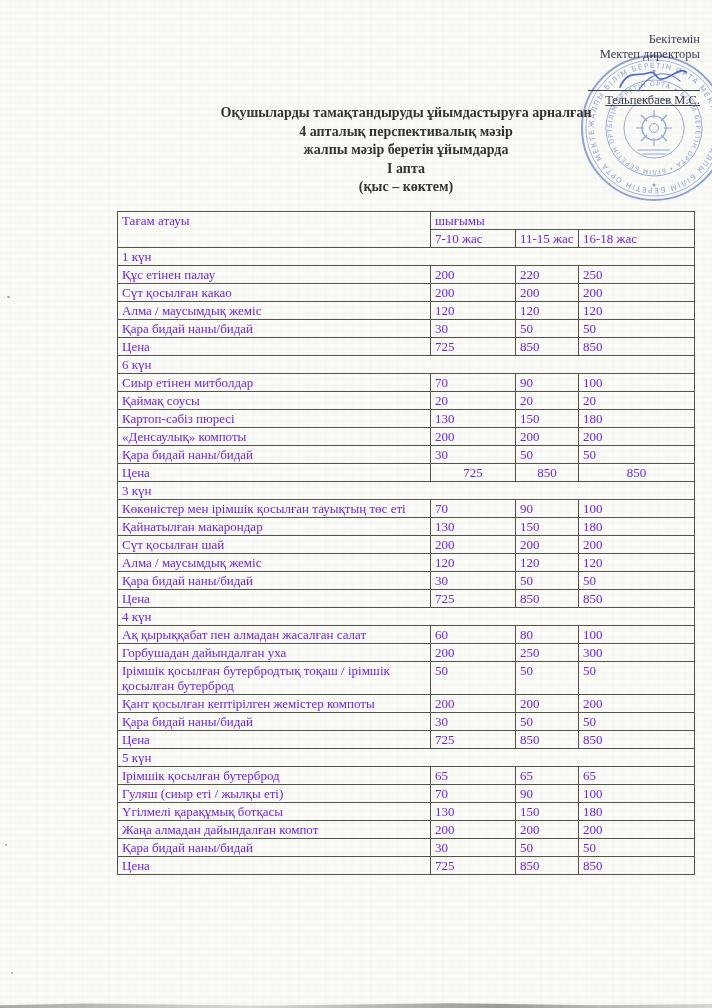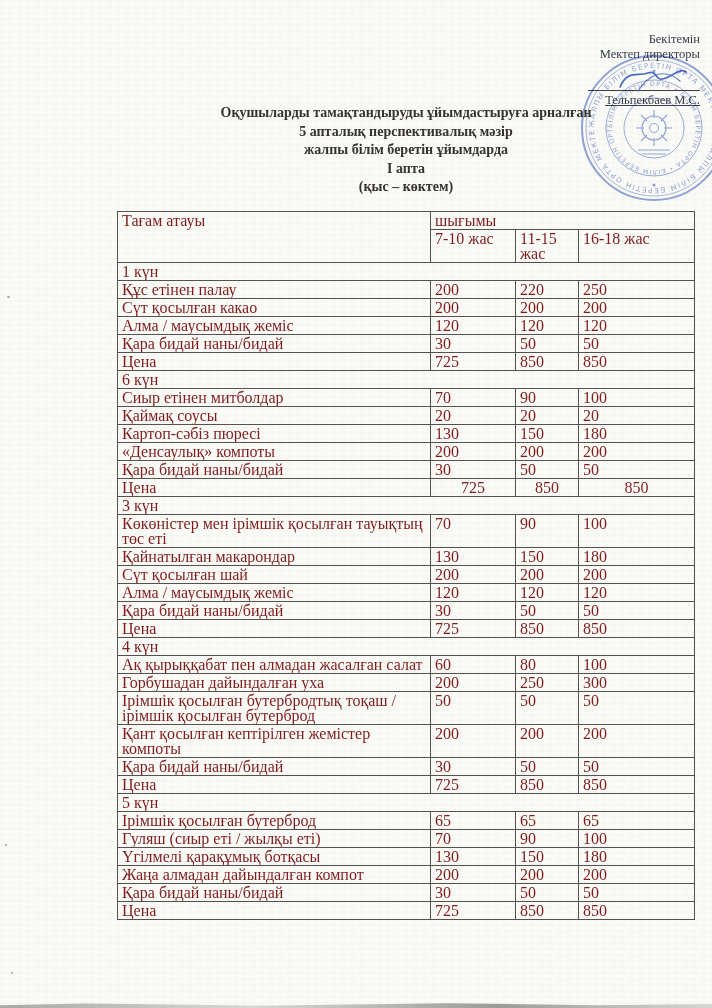--- a/index.html
+++ b/index.html
@@ -49,21 +49,21 @@
   
   .title-block{
     position:absolute;left:110px;top:104px;width:592px;
     text-align:center;font-weight:bold;font-size:14px;line-height:18.6px;color:#35332f;
   }
 
   
   table.menu{
     position:absolute;left:117px;top:211px;width:577px;
     border-collapse:collapse;table-layout:fixed;
-    font-size:16px;color:#7f1d1d;padding-left:16px;
+    font-size:13px;color:#6d28d9;padding-left:16px;
   }
   table.menu td, table.menu th{
     border:1px solid #56524b;
     padding:1px 4px;line-height:15px;
     vertical-align:top;text-align:left;font-weight:normal;
     overflow:hidden;
   }
   table.menu{border:1.5px solid #4c4841;}
   th.h-dish{font-weight:bold;text-align:center;vertical-align:top;padding-top:2px;}
   th.h-out{font-weight:bold;text-align:center;padding-top:2px;}
@@ -107,22 +107,22 @@
     </g>
     <circle cx="76" cy="133" r="1.6" fill="#4466c0"></circle>
     <circle cx="76" cy="19" r="1.6" fill="#4466c0"></circle>
     <text><textPath href="#ringPath" id="ring-text">ЖАЛПЫ БІЛІМ БЕРЕТІН ОРТА МЕКТЕБІ • ЖАЛПЫ БІЛІМ БЕРЕТІН ОРТА МЕКТЕБІ</textPath></text>
     <text class="inner-text"><textPath href="#innerRingPath" id="inner-ring-text">БІЛІМ БЕРЕТІН ОРТА • БІЛІМ БЕРЕТІН ОРТА • БІЛІМ БЕРЕТІН ОРТА • </textPath></text>
   </svg>
 </div>
 
 <div class="title-block">
   <div>Оқушыларды тамақтандыруды ұйымдастыруға арналған</div>
-  <div>5 апталық перспективалық мәзір</div>
-  <div>жалпы білім беретін ұйымдарда</div>
+  <div>4 апталық перспективалық мәзір</div>
+  <div>жалпы мәзір беретін ұйымдарда</div>
   <div>I апта</div>
   <div>(қыс – көктем)</div>
 </div>
 
 <table class="menu">
   <colgroup>
     <col style="width:313px">
       <col style="width:85px">
       <col style="width:63px">
       <col style="width:116px">

